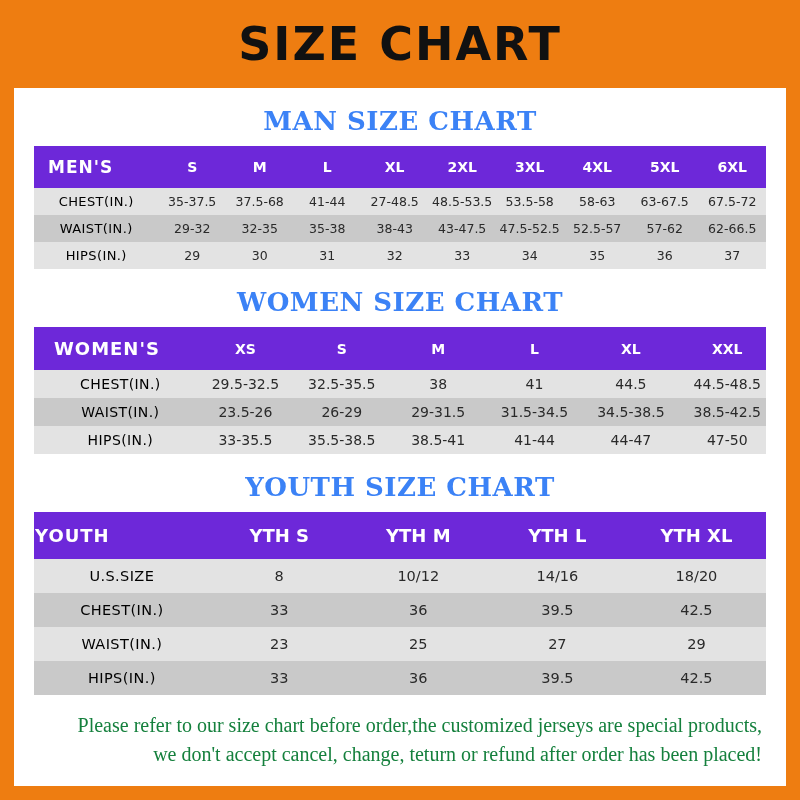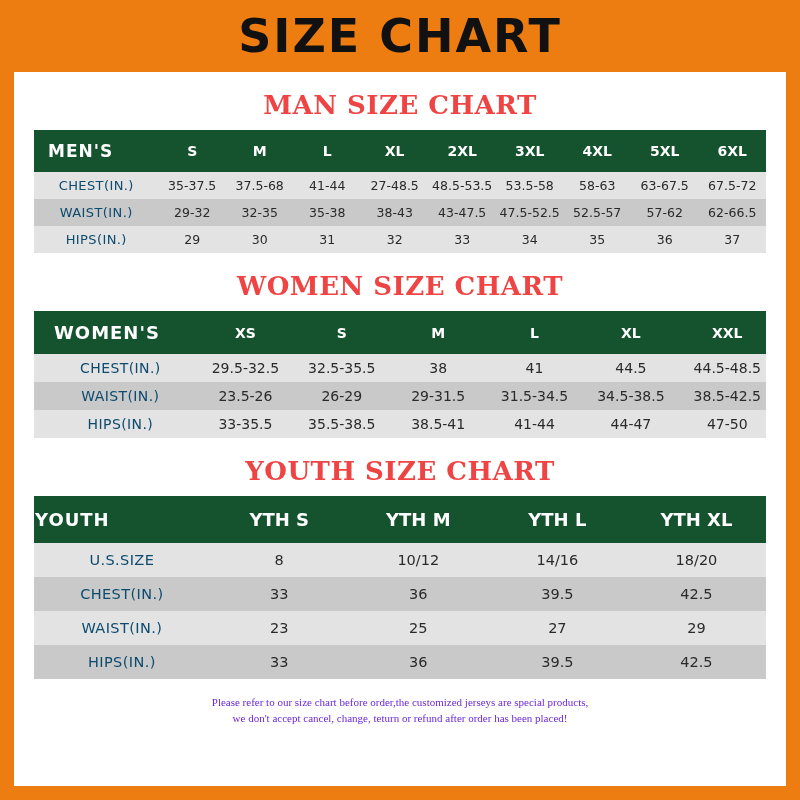--- a/index.html
+++ b/index.html
@@ -16,21 +16,21 @@
   .page {
     position: relative;
     width: 800px;
     height: 800px;
     box-sizing: border-box;
     border-left: 14px solid #ee7d11;
     border-right: 14px solid #ee7d11;
     background: #ffffff;
   }
   .banner {
-    height: 72px;
+    height: 88px;
     background: #ee7d11;
     display: flex;
     align-items: center;
     justify-content: center;
   }
   .banner-title {
     font-family: "DejaVu Sans", sans-serif;
     font-weight: bold;
     font-size: 46px;
     letter-spacing: 2px;
@@ -38,76 +38,76 @@
     line-height: 1;
   }
   .content {
     padding: 0 20px;
   }
   .section-title {
     text-align: center;
     font-family: "DejaVu Serif", serif;
     font-weight: bold;
     font-size: 26px;
-    color: #ef4444;
+    color: #3b82f6;
     letter-spacing: 0.5px;
     margin: 18px 0 10px 0;
   }
   table.size-table {
     width: 100%;
     border-collapse: collapse;
     table-layout: fixed;
   }
   table.size-table th, table.size-table td {
     text-align: center;
     font-size: 12.5px;
     color: #2a2a2a;
     padding: 6px 1px;
     font-family: "DejaVu Sans", sans-serif;
   }
   table.size-table thead th {
-    background: #14532d;
+    background: #6d28d9;
     color: #ffffff;
     font-size: 14px;
     padding: 11px 1px;
     font-weight: bold;
   }
   table.size-table thead th.corner {
     text-align: left;
     padding-left: 14px;
     font-size: 17px;
     letter-spacing: 1px;
   }
   table.size-table tbody tr.light td {
     background: #e3e3e3;
   }
   table.size-table tbody tr.dark td {
     background: #c9c9c9;
   }
   table.size-table tbody td.rowlabel {
     font-size: 13px;
-    color: #0c4a6e;
+    color: #000000;
     letter-spacing: 0.4px;
   }
   
   #men-table col.c0 { width: 17%; }
   
   #women-table col.c0 { width: 21%; }
   #women-table th, #women-table td { font-size: 14px; padding-left: 20px; }
   #women-table thead th.corner { font-size: 18px; }
   
   #youth-table col.c0 { width: 24%; }
   #youth-table th, #youth-table td { font-size: 14.5px; padding: 9px 1px; }
   #youth-table thead th.corner { font-size: 18px; }
   #youth-table thead th { font-size: 18px; padding: 13px 1px;}
   .notice {
     margin-top: 16px;
-    text-align: center;
-    color: #6d28d9;
-    font-size: 11px;
+    text-align: right;
+    color: #15803d;
+    font-size: 20px;
     line-height: 1.45;
     font-family: "Liberation Serif", serif;
     padding: 0 4px;
   }
   .footer-bar {
     position: absolute;
     left: 0;
     right: 0;
     bottom: 0;
     height: 14px;

